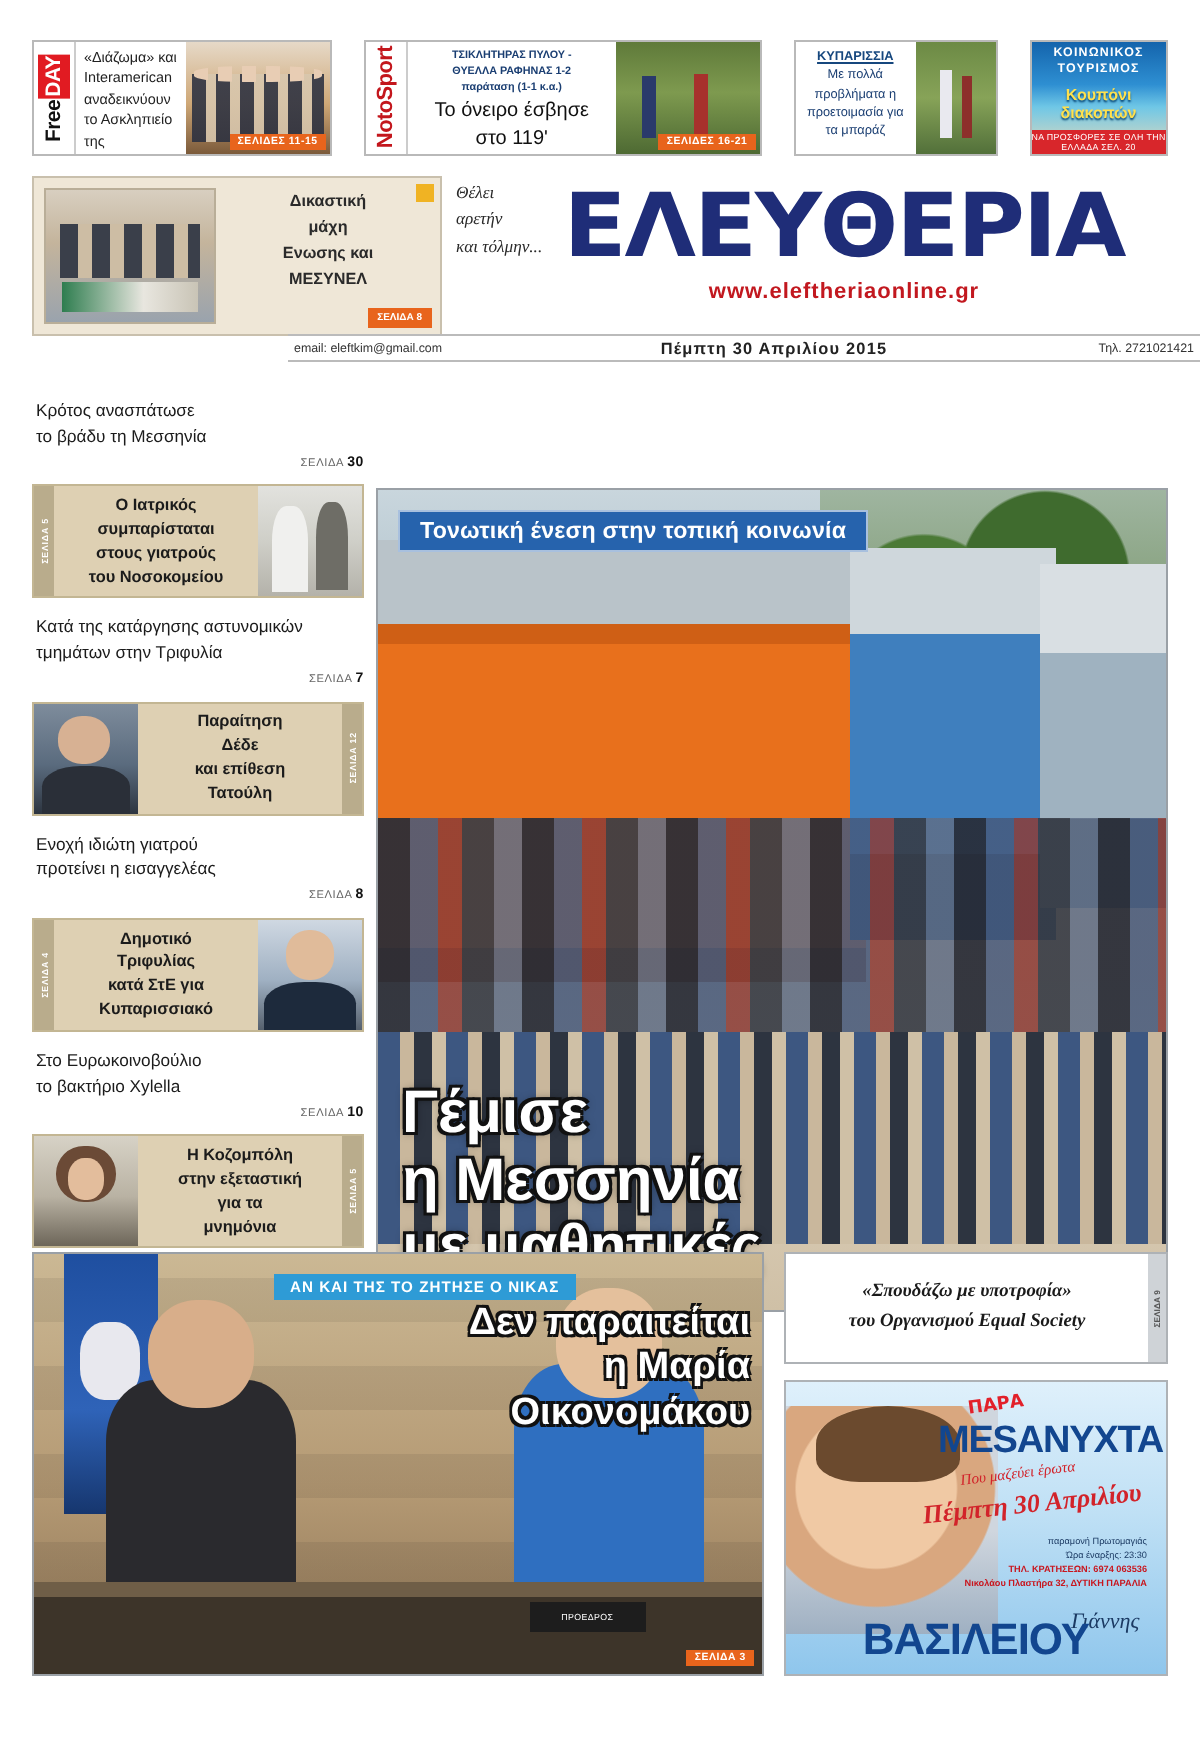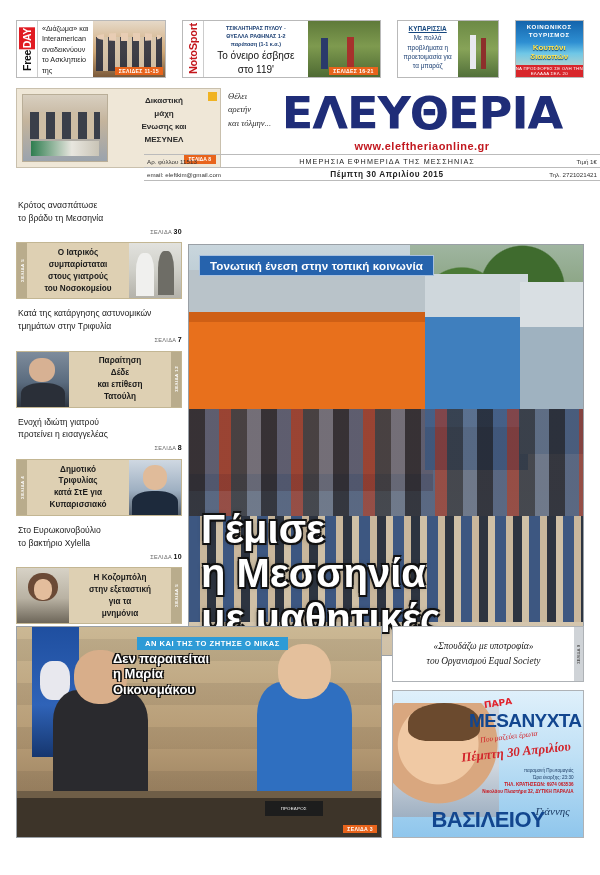--- a/index.html
+++ b/index.html
@@ -157,21 +157,21 @@
        repeating-linear-gradient(90deg,
          rgba(40,44,55,.92) 0 16px, rgba(70,90,125,.85) 16px 30px,
          rgba(140,60,55,.85) 30px 42px, rgba(55,60,70,.9) 42px 58px,
          rgba(95,110,135,.85) 58px 72px);}
   .mp-legs{position:absolute;left:0;bottom:8%;width:100%;height:26%;
      background:repeating-linear-gradient(90deg,#3d5781 0 11px,#c9b79c 11px 18px,#2d3440 18px 27px,#cfc0a6 27px 34px);}
   .mp-kicker{position:absolute;left:10px;top:10px;background:#2663ad;color:#fff;
      font-size:11.6px;font-weight:bold;padding:3px 10px;letter-spacing:.1px;
      border:1px solid rgba(255,255,255,.6);}
   .mp-head{position:absolute;left:12px;bottom:14px;width:360px;
-     font-size:40px;font-weight:bold;line-height:1.12;color:#fff;
+     font-size:30px;font-weight:bold;line-height:1.12;color:#fff;
      text-shadow:-1.6px -1.6px 0 #111,1.6px -1.6px 0 #111,-1.6px 1.6px 0 #111,1.6px 1.6px 0 #111,
                  0 0 5px rgba(0,0,0,.6);}
 
   
   .botleft{position:absolute;left:16px;top:626px;width:366px;height:212px;
      border:1px solid #9aa0a6;box-sizing:border-box;overflow:hidden;background:#b9a88c;}
   .bl-wall{position:absolute;inset:0;background:linear-gradient(180deg,#cbb894 0%,#b59a74 55%,#8d7455 100%);}
   .bl-wall::after{content:"";position:absolute;left:0;top:0;width:100%;height:100%;
      background:repeating-linear-gradient(0deg,rgba(0,0,0,.07) 0 22px,transparent 22px 44px);}
   .bl-flag{position:absolute;left:4%;top:0;width:13%;height:62%;
@@ -182,29 +182,29 @@
   .bl-man{position:absolute;left:10%;top:30%;width:26%;height:56%;
      background:linear-gradient(180deg,#2a2a2e 0 100%);border-radius:26% 26% 0 0;}
   .bl-man::before{content:"";position:absolute;left:22%;top:-34%;width:56%;height:46%;background:#d8ae8a;border-radius:46%;}
   .bl-woman{position:absolute;right:8%;top:26%;width:26%;height:60%;
      background:linear-gradient(180deg,#2f6fc0 0 100%);border-radius:26% 26% 0 0;}
   .bl-woman::before{content:"";position:absolute;left:22%;top:-30%;width:56%;height:44%;background:#e4c09c;border-radius:46%;}
   .bl-plate{position:absolute;right:16%;bottom:10%;width:16%;height:7%;background:#1d1d1d;
      color:#fff;font-size:4.4px;display:flex;align-items:center;justify-content:center;letter-spacing:.2px;}
   .bl-kicker{position:absolute;left:120px;top:10px;background:#2e9bd6;color:#fff;font-weight:bold;
      font-size:7.6px;letter-spacing:.5px;padding:2px 8px;}
-  .bl-head{position:absolute;left:96px;top:24px;width:262px;text-align:left;
-     font-size:13px;font-weight:bold;line-height:1.18;color:#fff;
+  .bl-head{position:absolute;left:96px;top:24px;width:262px;text-align:right;
+     font-size:19px;font-weight:bold;line-height:1.18;color:#fff;
      text-shadow:-1.4px -1.4px 0 #111,1.4px -1.4px 0 #111,-1.4px 1.4px 0 #111,1.4px 1.4px 0 #111;}
 
   
   .brtop{position:absolute;left:392px;top:626px;width:192px;height:56px;
      border:1px solid #aeb2b6;box-sizing:border-box;background:#fff;display:flex;}
   .brtop-txt{flex:1;display:flex;flex-direction:column;align-items:center;justify-content:center;
-     font-family:"Liberation Serif","DejaVu Serif",serif;font-style:italic;font-size:9.4px;line-height:1.6;color:#1a1a1a;text-align:center;}
+     font-family:"Liberation Serif","DejaVu Serif",serif;font-style:italic;font-size:9.4px;line-height:1.6;color:#1a1a1a;text-align:center;font-weight:bold;}
   .brtop-tab{width:9px;background:#cfd3d7;display:flex;align-items:center;justify-content:center;}
   .brtop-tab span{writing-mode:vertical-rl;transform:rotate(180deg);font-size:4.2px;font-weight:bold;color:#555;white-space:nowrap;}
 
   .brad{position:absolute;left:392px;top:690px;width:192px;height:148px;
      border:1px solid #aeb2b6;box-sizing:border-box;overflow:hidden;
      background:linear-gradient(180deg,#dff0fb 0%,#bfe0f5 45%,#8fc6ec 100%);}
   .brad-face{position:absolute;left:-6%;top:8%;width:62%;height:78%;
      background:radial-gradient(circle at 48% 36%,#f0c9a4 0 42%,#d9a77f 43% 62%,transparent 63%),
                 linear-gradient(180deg,#cfd6de 55%,#9fb0c2 100%);}
   .brad-hair{position:absolute;left:8%;top:8%;width:38%;height:26%;background:#6b4a2e;border-radius:50% 50% 30% 30%;}
@@ -304,25 +304,20 @@
       <div>Θέλει</div>
       <div>αρετήν</div>
       <div>και τόλμην...</div>
     </div>
 
     <div class="logo">
       <div class="logo-text">ΕΛΕΥΘΕΡΙΑ</div>
     </div>
     <div class="site">www.eleftheriaonline.gr</div>
 
-    <div class="inforow r1">
-      <div class="info-l">Αρ. φύλλου 11513</div>
-      <div class="info-c">ΗΜΕΡΗΣΙΑ ΕΦΗΜΕΡΙΔΑ ΤΗΣ ΜΕΣΣΗΝΙΑΣ</div>
-      <div class="info-r">Τιμή 1€</div>
-    </div>
     <div class="inforow r2">
       <div class="info-l">email: eleftkim@gmail.com</div>
       <div class="info-c date">Πέμπτη 30 Απριλίου 2015</div>
       <div class="info-r">Τηλ. 2721021421</div>
     </div>
   </div>
 
   <div class="leftcol">
 
     <div class="tease">

